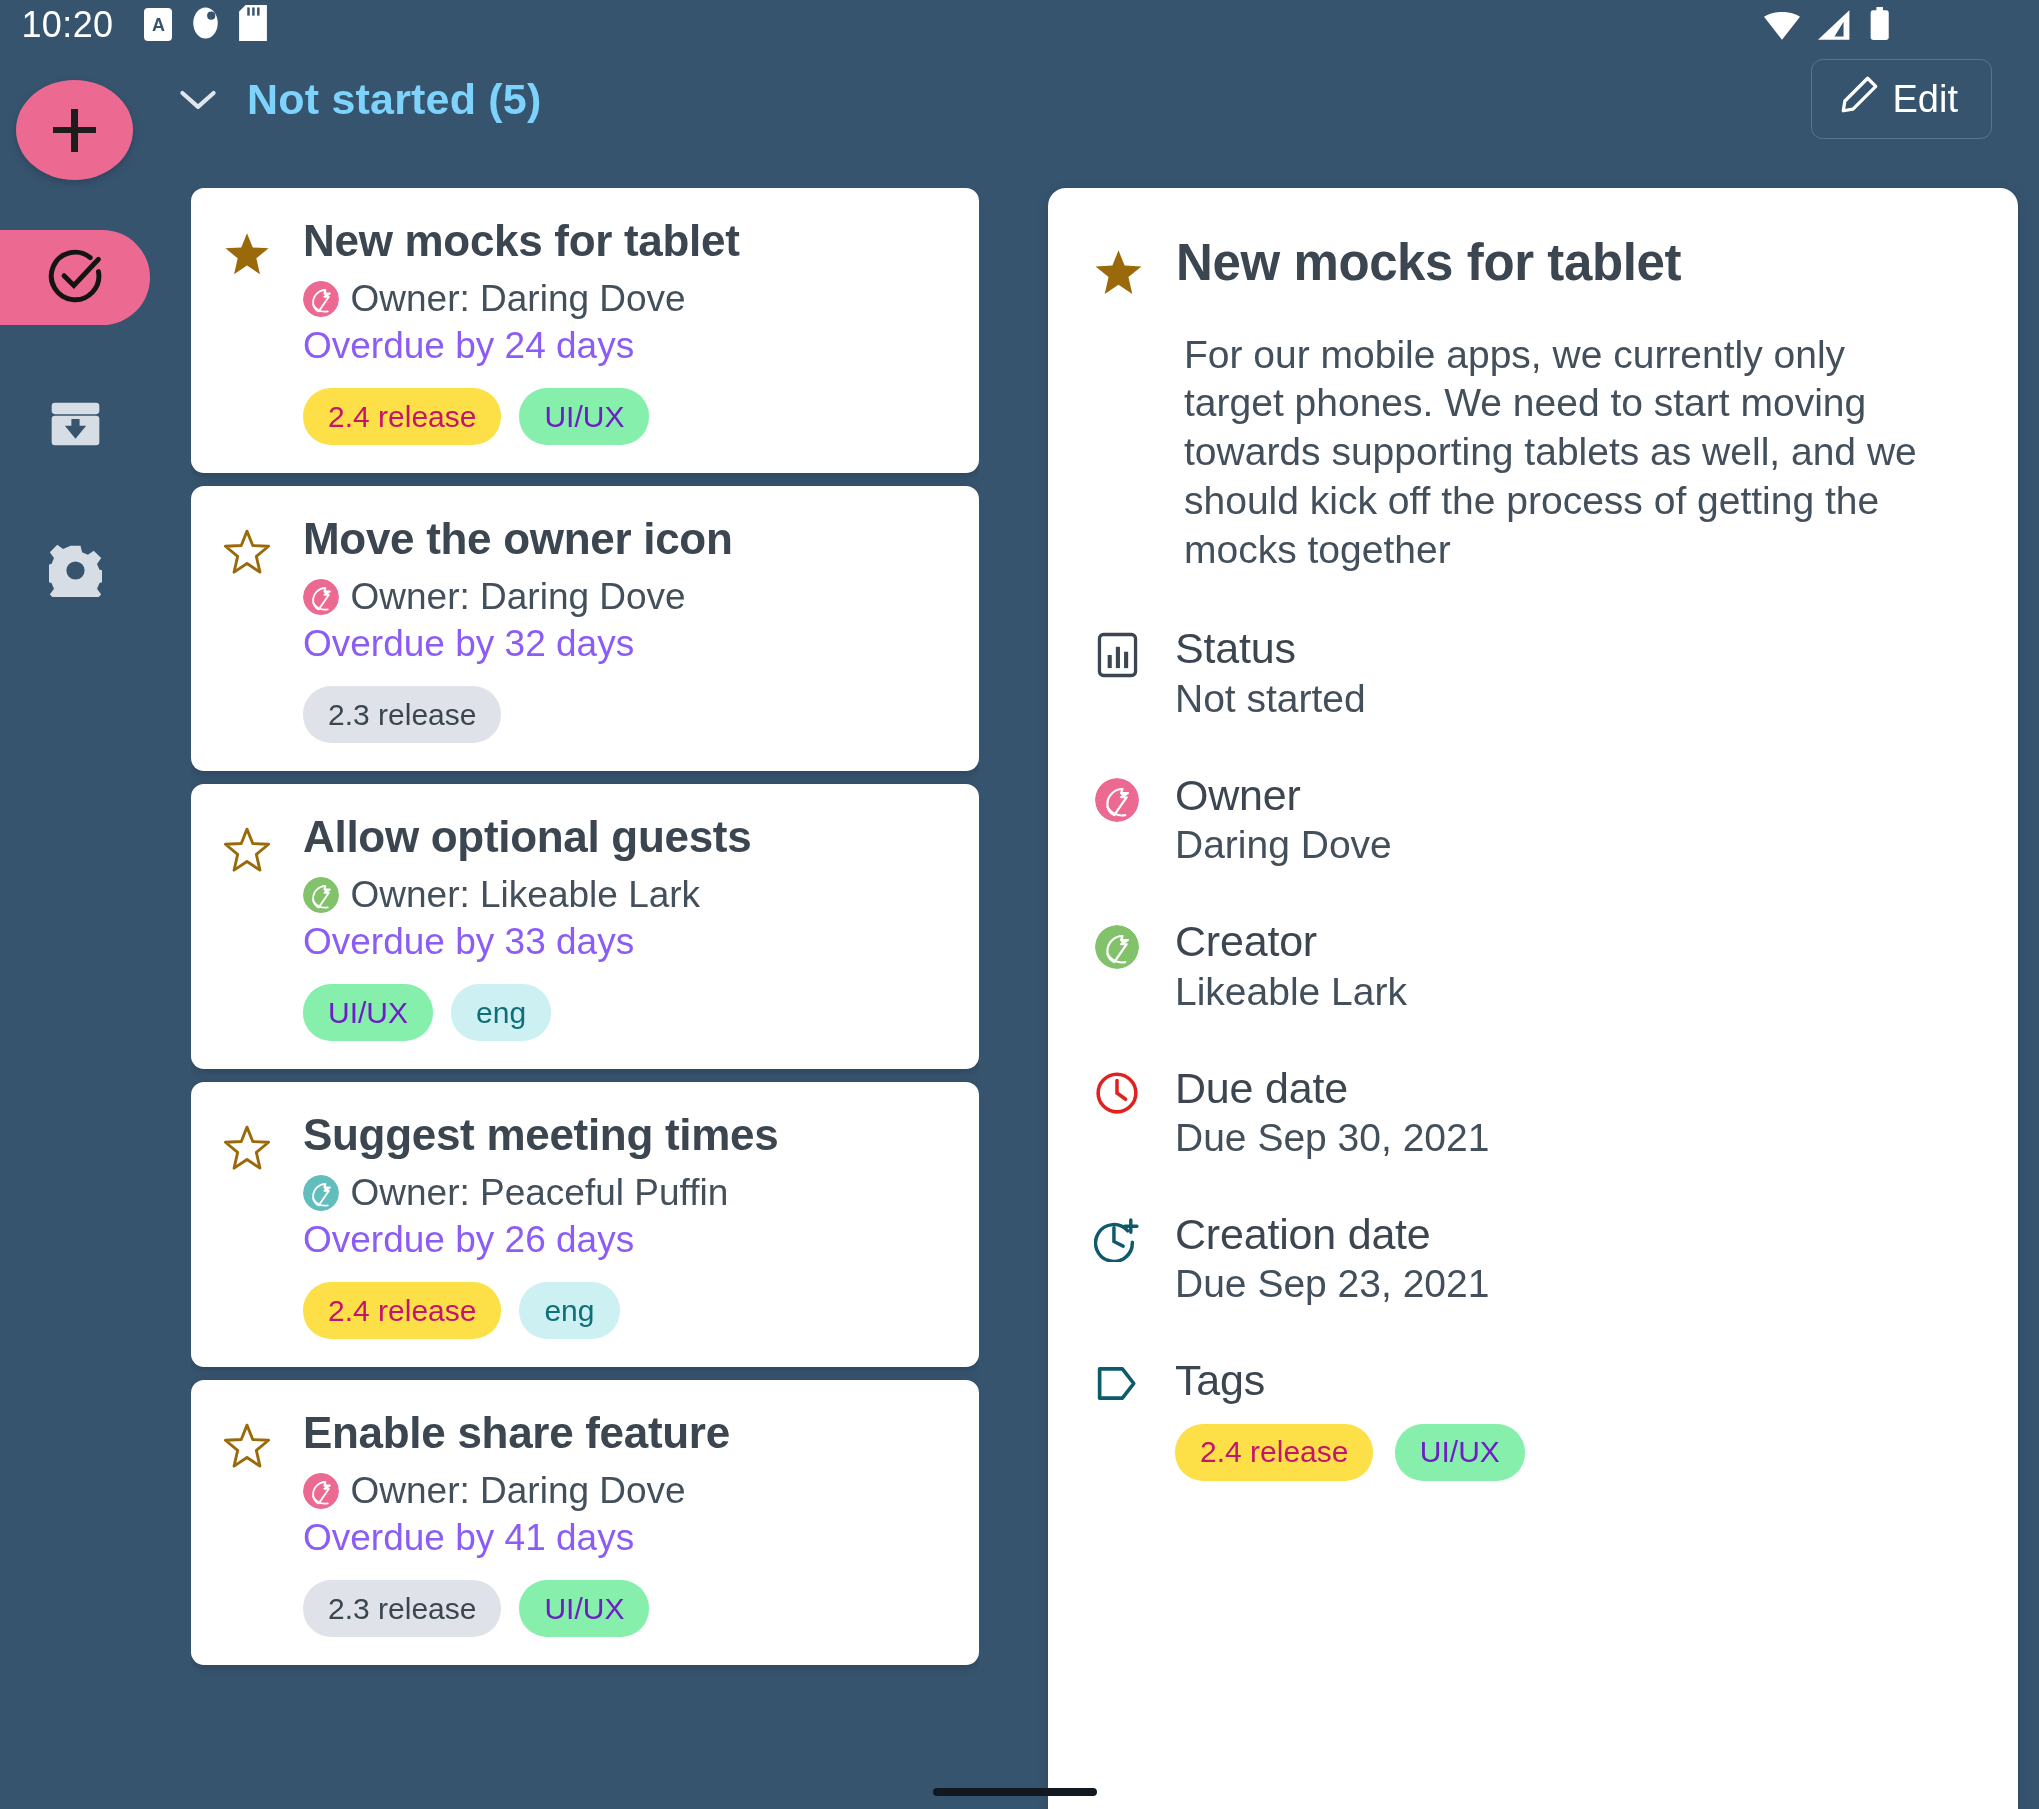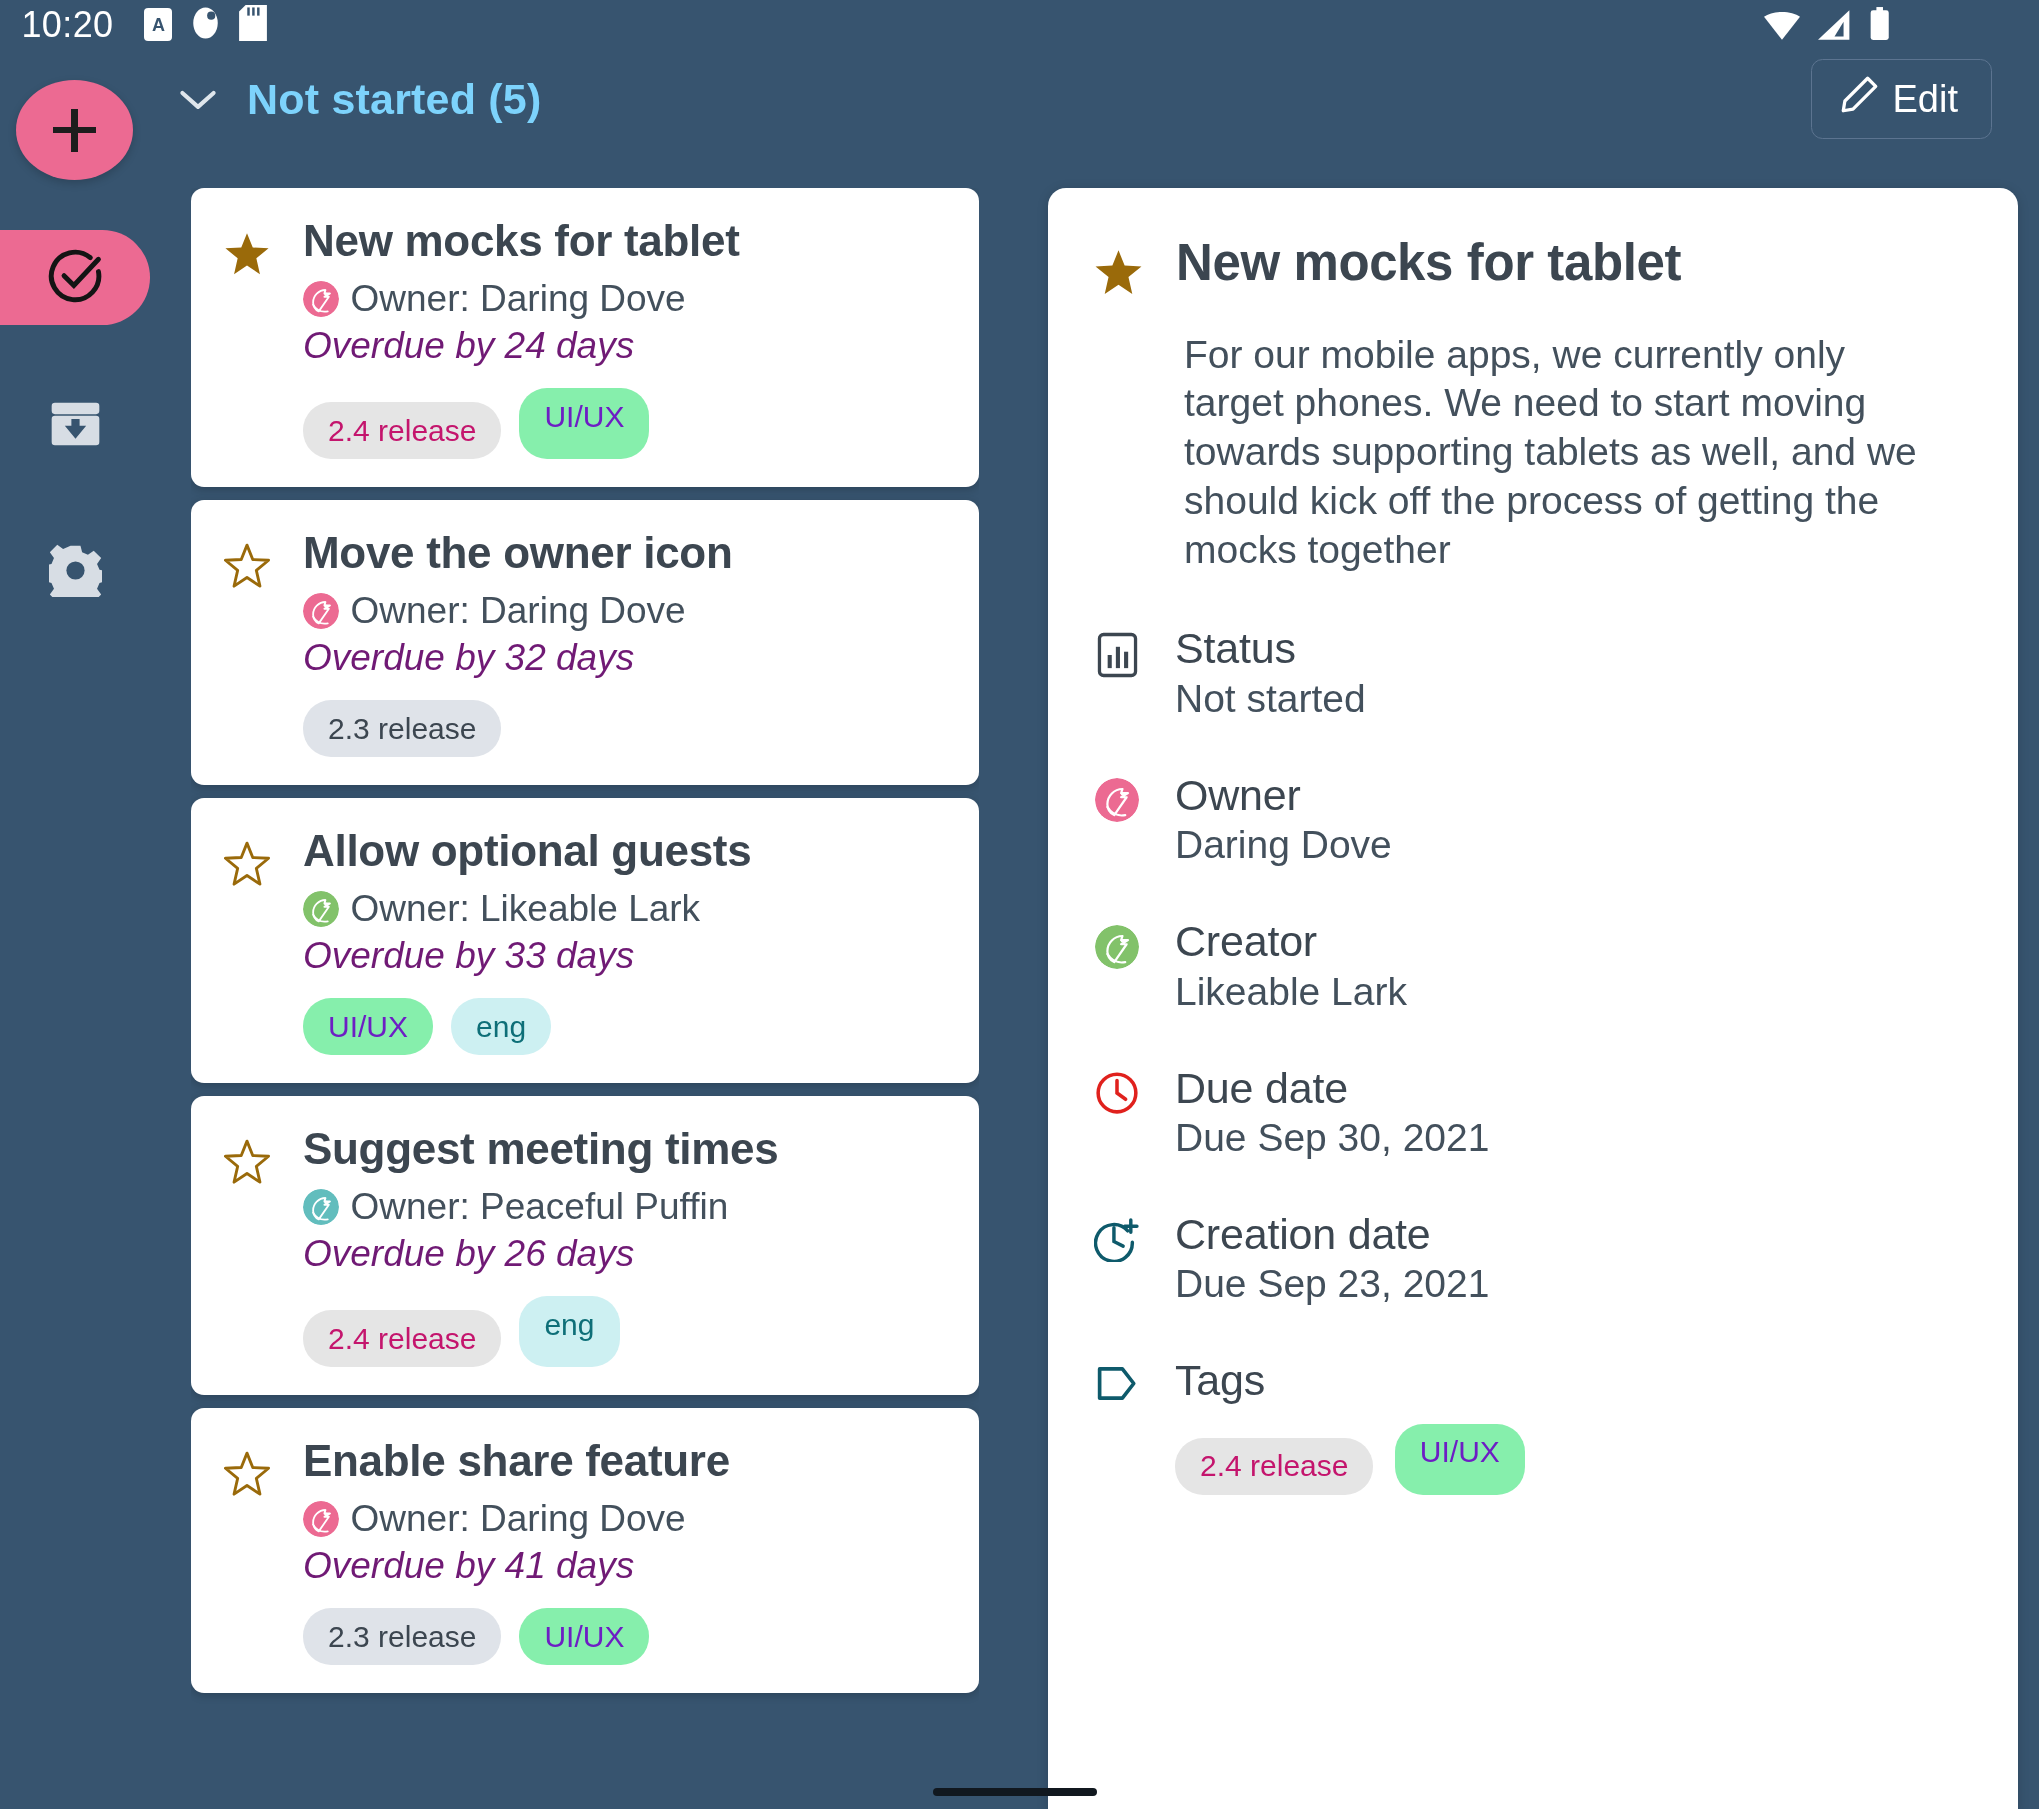--- a/index.html
+++ b/index.html
@@ -118,33 +118,32 @@
   .card-title {
     font-size: 44px; font-weight: bold; color: #3c4650;
     line-height: 1.06; letter-spacing: -0.3px;
   }
   .card-owner {
     display: flex; align-items: center; gap: 11.5px;
     margin-top: 13px;
     font-size: 37px; color: #43505c; font-weight: 300;
   }
   .card-due {
-    font-size: 37px; color: #701a75; font-weight: 300;
+    font-size: 37px; color: #8b5cf6; font-weight: 300;
     margin-top: 5px;
-    font-style: italic;
   }
   .tag-row { display: flex; gap: 18px; margin-top: 21.4px; flex-wrap: wrap; }
   .tag {
     border-radius: 28px;
     padding: 11.5px 25px;
     font-size: 30px;
     font-weight: 400;
     white-space: nowrap;
   }
-  .tag-pink   { background: #e5e5e5; color: #c4156d; margin-top: 14px; }
+  .tag-pink   { background: #fde047; color: #c4156d; }
   .tag-purple { background: #86efac; color: #6d1ec4; }
   .tag-grey   { background: #dfe3e9; color: #3c4650; }
   .tag-cyan   { background: #cdf0f2; color: #0e6f78; }
 
   
   .detail-inner { padding: 48px 46px 0 46px; }
   .detail-head { display: flex; align-items: flex-start; gap: 33px; }
   .detail-star { padding-top: 11.5px; flex: none; }
   .detail-title {
     font-size: 51px; font-weight: bold; color: #3c4650;

